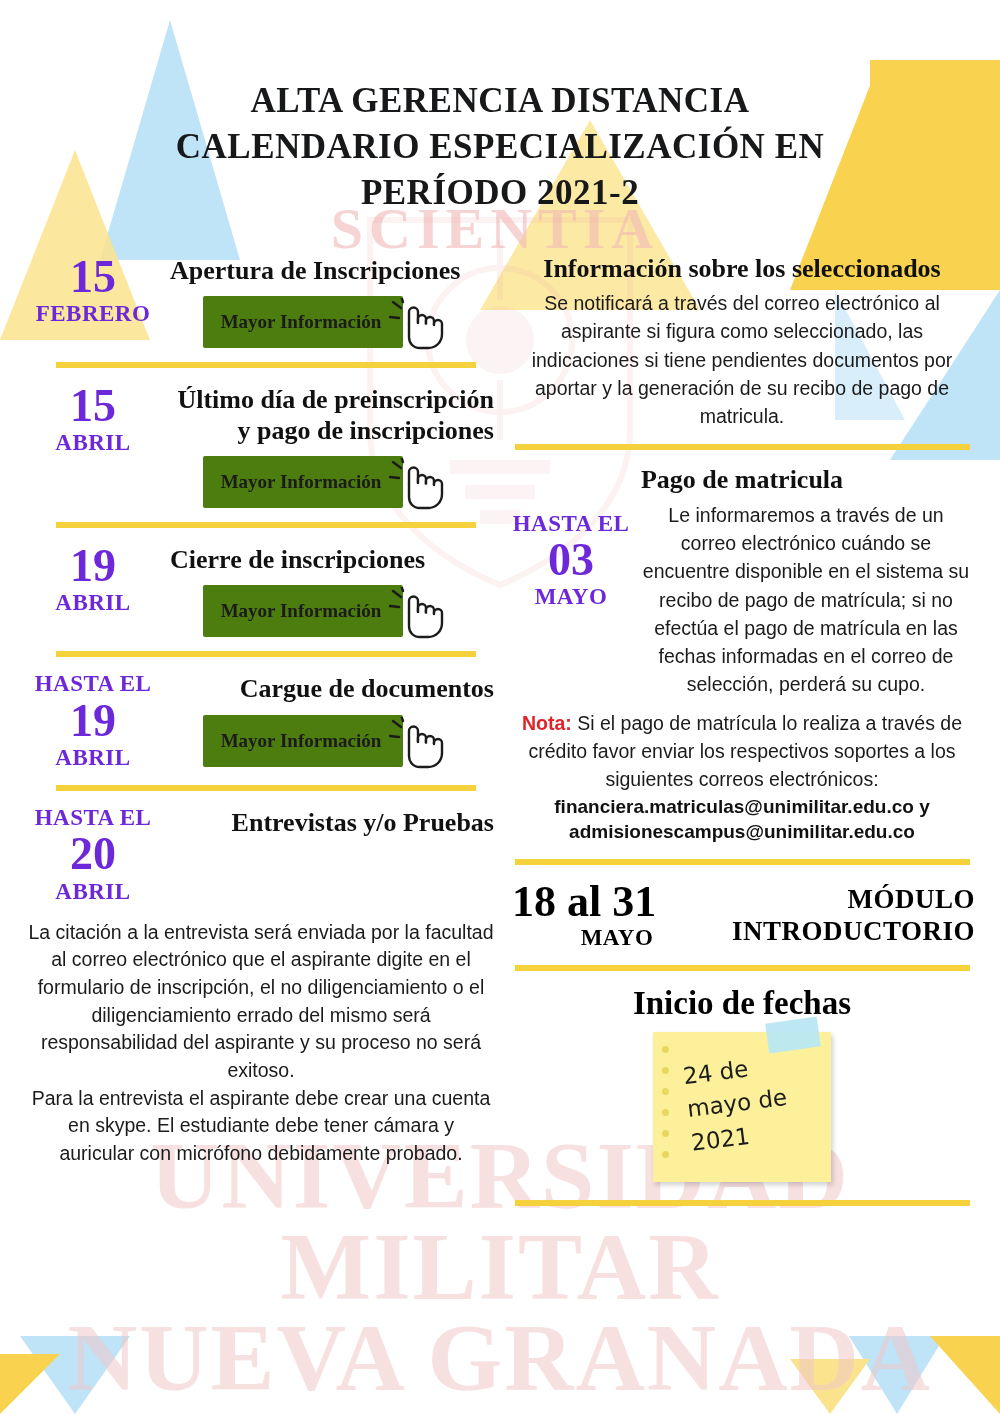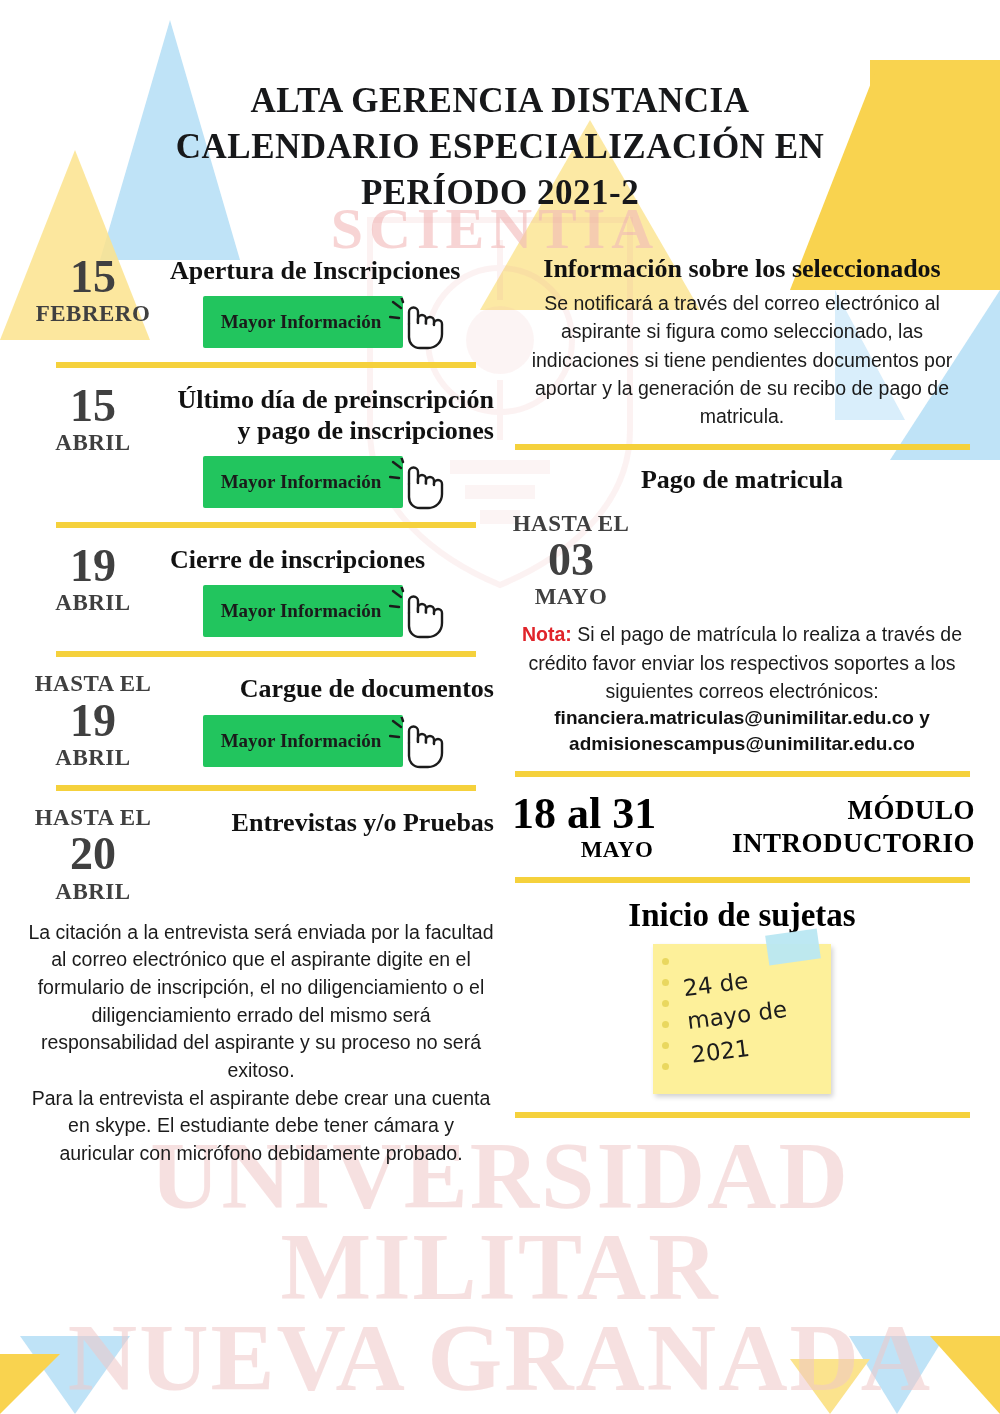--- a/index.html
+++ b/index.html
@@ -165,21 +165,21 @@
   
   .entry {
     display: flex;
     align-items: flex-start;
     gap: 12px;
   }
   .date-box {
     width: 130px;
     flex: 0 0 130px;
     text-align: center;
-    color: #404040;
+    color: #6d28d9;
   }
   .date-pre {
     font-size: 23px;
     font-weight: bold;
     letter-spacing: .5px;
     line-height: 1.1;
   }
   .date-day {
     font-size: 46px;
     font-weight: bold;
@@ -201,21 +201,21 @@
   .entry-title.left-al { text-align: left; }
 
   
   .btn-row {
     position: relative;
     display: flex;
     justify-content: center;
     margin-top: 10px;
   }
   .btn-more {
-    background: #22c55e;
+    background: #4d7c0f;
     color: #1b1b1b;
     font-family: "Liberation Serif", serif;
     font-size: 19px;
     font-weight: bold;
     padding: 11px 22px 11px 18px;
     border: none;
     border-radius: 2px;
     cursor: pointer;
     white-space: nowrap;
   }
@@ -528,20 +528,21 @@
       <hr class="rule right-short">
 
       <div>
         <div class="rblock-title">Pago de matricula</div>
         <div class="two-col-entry" style="align-items:flex-start;margin-top:4px;">
           <div class="date-box" style="width:118px;flex:0 0 118px;padding-top:10px;">
             <div class="date-pre">HASTA EL</div>
             <div class="date-day">03</div>
             <div class="date-month">MAYO</div>
           </div>
+          <div class="rblock-text" style="margin-top:0;">Le informaremos a través de un correo electrónico cuándo se encuentre disponible en el sistema su recibo de pago de matrícula; si no efectúa el pago de matrícula en las fechas informadas en el correo de selección, perderá su cupo.</div>
         </div>
         <div class="rblock-text" style="margin-top:10px;"><span class="nota-label">Nota:</span><span> Si el pago de matrícula lo realiza a través de crédito favor enviar los respectivos soportes a los siguientes correos electrónicos:</span></div>
         <div class="mail-line">financiera.matriculas@unimilitar.edu.co y admisionescampus@unimilitar.edu.co</div>
       </div>
 
       <hr class="rule right-short">
 
       <div class="two-col-entry">
         <div style="width:210px;flex:0 0 210px;">
           <div class="big-range">18 al 31</div>
@@ -549,21 +550,21 @@
         </div>
         <div class="module-title" style="flex:1;">
           <div>MÓDULO</div>
           <div>INTRODUCTORIO</div>
         </div>
       </div>
 
       <hr class="rule right-short">
 
       <div>
-        <div class="inicio-title">Inicio de sujetas</div>
+        <div class="inicio-title">Inicio de fechas</div>
         <div class="note-wrap">
           <div class="sticky">
             <div class="tape"></div>
             <div class="holes">
                 <i></i>
                 <i></i>
                 <i></i>
                 <i></i>
                 <i></i>
                 <i></i>

